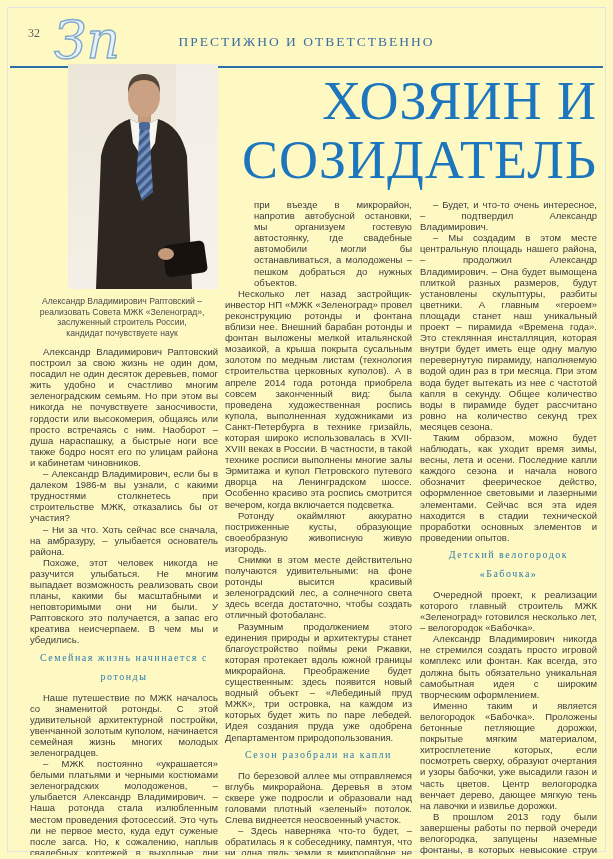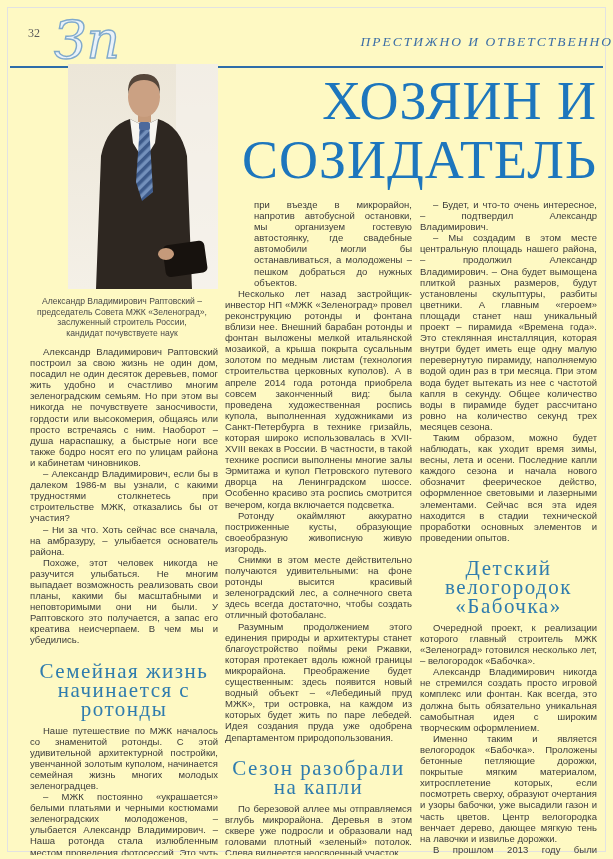--- a/index.html
+++ b/index.html
@@ -1,37 +1,37 @@
 <!DOCTYPE html>
 <html><head>
 <meta charset="utf-8">
 <style>
   html,body{margin:0;padding:0;background:#ffffff;}
   .page{position:relative;width:613px;height:859px;background:#fef9c3;overflow:hidden;
         font-family:"Liberation Sans",sans-serif;color:#3b3b3b;}
   .page-border{position:absolute;left:7px;top:7px;right:7px;bottom:7px;border:1px solid #e2e2e2;pointer-events:none;}
   .pagenum{position:absolute;left:28px;top:26px;font-family:"Liberation Serif",serif;font-size:12px;color:#5a5a5a;}
   .logo{position:absolute;left:48px;top:8px;z-index:3;}
-  .rubric{position:absolute;left:0;top:34px;width:100%;text-align:right;
-          font-family:"Liberation Serif",serif;font-size:13.5px;letter-spacing:2px;color:#3a6da6;font-style:italic;}
+  .rubric{position:absolute;left:0;top:34px;width:100%;text-align:center;
+          font-family:"Liberation Serif",serif;font-size:13.5px;letter-spacing:2px;color:#3a6da6;}
   .rule{position:absolute;left:10px;right:10px;top:66px;height:2px;background:#2e6da9;z-index:1;}
   .photo{position:absolute;left:68px;top:64px;width:150px;height:225px;z-index:1;}
   .title{position:absolute;right:16px;top:72px;margin:0;z-index:2;text-align:right;
          font-family:"Liberation Serif",serif;font-weight:400;font-size:54px;line-height:59px;
          letter-spacing:1px;color:#1d76bd;}
   .caption{position:absolute;left:26px;top:296px;width:192px;text-align:center;
            font-size:8.6px;line-height:10.6px;color:#4a4a4a;}
   .col{position:absolute;top:199px;overflow:hidden;font-size:9.5px;line-height:11.1px;text-align:justify;}
   .col1{left:30px;top:346px;width:188px;height:509px;}
   .col2{left:225px;width:187px;height:656px;}
   .col3{left:420px;width:177px;height:656px;}
   .col p{margin:0;text-indent:13px;}
   .col p.cont{text-indent:0;margin-left:29px;}
-  .col h3{margin:16px 0 6px;font-family:"Liberation Serif",serif;font-weight:400;
-          font-size:21px;line-height:19px;letter-spacing:1.5px;text-align:center;color:#2f7cae;}
+  .col h3{margin:2px 0 6px;font-family:"Liberation Serif",serif;font-weight:400;
+          font-size:10px;line-height:19px;letter-spacing:1.5px;text-align:center;color:#2f7cae;}
 </style>
 </head>
 <body>
 
 <div class="page">
   <div class="page-border"></div>
 
   <span class="pagenum">32</span>
 
   <svg class="logo" width="78" height="70" viewBox="0 0 78 70">
@@ -67,21 +67,21 @@
     </svg>
   </div>
 
   <h1 class="title">
     <span>ХОЗЯИН И</span><br>
     <span>СОЗИДАТЕЛЬ</span>
   </h1>
 
   <div class="caption">
       <div>Александр Владимирович Раптовский –</div>
-      <div>председатель Совета МЖК «Зеленоград»,</div>
+      <div>реализовать Совета МЖК «Зеленоград»,</div>
       <div>заслуженный строитель России,</div>
       <div>кандидат почувствуете наук</div>
     </div>
 
   <div class="col col1">
       <p>Александр Владимирович Раптовский построил за свою жизнь не один дом, посадил не один десяток деревьев, помог жить удобно и счастливо многим зеленоградским семьям. Но при этом вы никогда не почувствуете заносчивости, гордости или высокомерия, общаясь или просто встречаясь с ним. Наоборот – душа нараспашку, а быстрые ноги все также бодро носят его по улицам района и кабинетам чиновников.</p>
       <p>– Александр Владимирович, если бы в далеком 1986-м вы узнали, с какими трудностями столкнетесь при строительстве МЖК, отказались бы от участия?</p>
       <p>– Ни за что. Хоть сейчас все сначала, на амбразуру, – улыбается основатель района.</p>
       <p>Похоже, этот человек никогда не разучится улыбаться. Не многим выпадает возможность реализовать свои планы, какими бы масштабными и неповторимыми они ни были. У Раптовского это получается, а запас его креатива неисчерпаем. В чем мы и убедились.</p>
       <h3>Семейная жизнь начинается с ротонды</h3>

